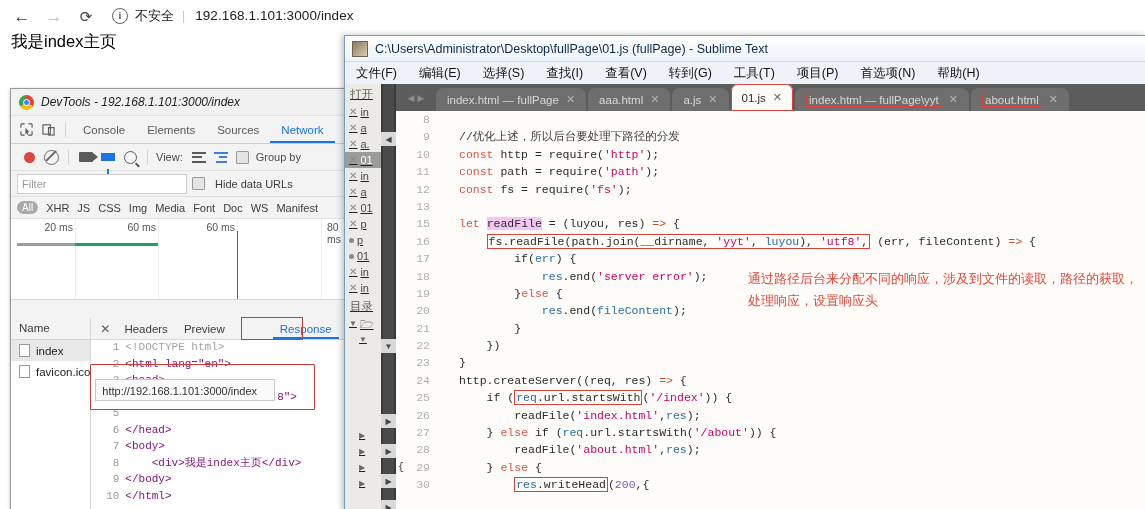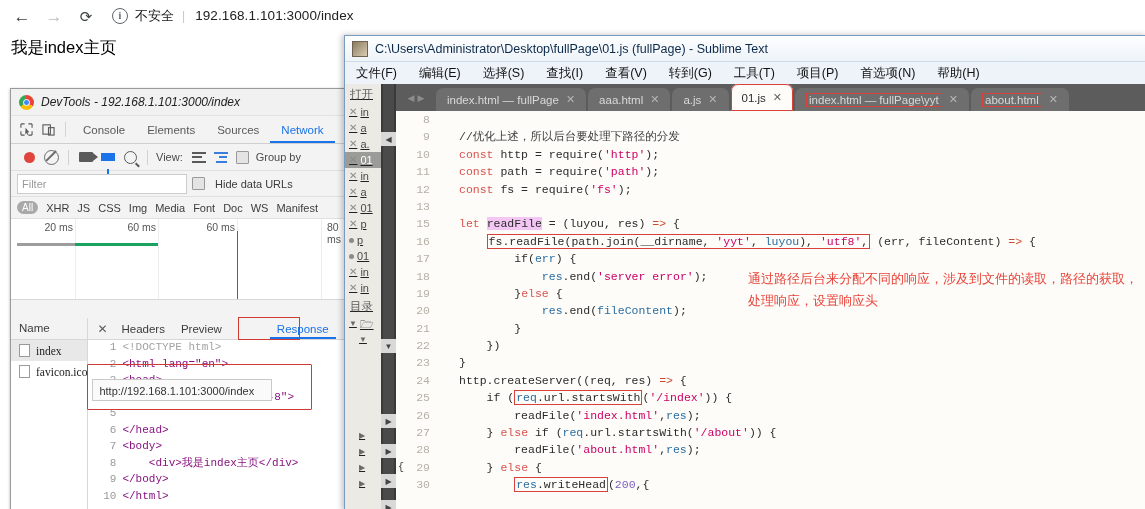--- a/index.html
+++ b/index.html
@@ -16,21 +16,21 @@
   .navbtn{position:absolute;top:4px;width:24px;height:24px;display:flex;align-items:center;justify-content:center;color:#5f6368;font-size:17px;line-height:1;}
   #back{left:10px;color:#3c4043;}
   #fwd{left:42px;color:#b8bcbf;}
   #reload{left:74px;color:#3c4043;font-size:15px;}
   #urlwrap{position:absolute;left:112px;top:3px;height:25px;display:flex;align-items:center;color:#202124;}
   #infoicon{width:14px;height:14px;border:1.3px solid #5f6368;border-radius:50%;display:flex;align-items:center;justify-content:center;font-size:10px;font-weight:bold;color:#5f6368;font-family:"Liberation Serif",serif;}
   #notsecure{margin-left:7px;font-size:13px;color:#202124;}
   #urlsep{margin-left:8px;color:#c6c6c6;}
   #urltext{margin-left:10px;font-size:13.5px;color:#202124;letter-spacing:.1px;}
   #pagebody{position:absolute;left:0;top:31px;width:1145px;height:478px;background:#fff;}
-  #pagetext{position:absolute;left:11px;top:6px;font-size:16.5px;color:#000;}
+  #pagetext{position:absolute;left:11px;top:0;font-size:16.5px;color:#000;}
 
   
   #devtools{position:absolute;left:10px;top:88px;width:336px;height:421px;
     background:#f3f3f3;border:1px solid #9a9a9a;box-shadow:0 1px 3px rgba(0,0,0,.28);overflow:hidden;}
   #dt-title{height:26px;background:#f1f1f1;display:flex;align-items:center;padding-left:8px;border-bottom:1px solid #e2e2e2;}
   #dt-chrome-logo{width:15px;height:15px;border-radius:50%;
      background:conic-gradient(#ea4335 0 33%, #fbbc05 33% 66%, #34a853 66% 100%);
      position:relative;flex:0 0 auto;}
   #dt-chrome-logo:after{content:"";position:absolute;left:4px;top:4px;width:7px;height:7px;border-radius:50%;background:#4285f4;border:1px solid #fff;box-sizing:border-box;}
   #dt-title-text{margin-left:7px;font-size:12px;color:#222;font-style:italic;}
@@ -64,21 +64,21 @@
   .type-all{background:#a9a9a9;color:#fff;padding:1px 5px;border-radius:8px;font-size:10px;}
   #dt-timeline{height:80px;background:#fff;border-bottom:1px solid #d7d7d7;position:relative;}
   .tick{position:absolute;top:0;width:1px;height:80px;background:#ededed;}
   .tick-lbl{position:absolute;top:2px;font-size:10.5px;color:#555;transform:translateX(-100%);}
   #bar-grey{position:absolute;left:6px;top:24px;width:58px;height:3px;background:#9d9d9d;}
   #bar-green{position:absolute;left:64px;top:24px;width:83px;height:3px;background:#1aa260;}
   #redline{position:absolute;left:226px;top:12px;width:1px;height:68px;background:#c0392b;}
   #dt-split{position:absolute;left:0;top:229px;width:336px;height:192px;display:flex;}
   #dt-names{width:113px;border-right:1px solid #d7d7d7;background:#fff;}
   .nm-head{height:21px;line-height:21px;padding-left:8px;font-size:11.5px;color:#3c3c3c;background:#f3f3f3;border-bottom:1px solid #d7d7d7;}
-  .nm-row{height:21px;display:flex;align-items:center;padding-left:8px;font-size:11.5px;color:#222;gap:6px;font-family:Liberation Serif, serif;}
+  .nm-row{height:21px;display:flex;align-items:center;padding-left:8px;font-size:11.5px;color:#222;gap:6px;}
   .nm-row.sel{background:#e8e8e8;}
   .docico{width:9px;height:11px;border:1px solid #9a9a9a;background:#fff;}
   #dt-detail{flex:1;background:#fff;position:relative;}
   #det-tabs{height:21px;background:#f3f3f3;border-bottom:1px solid #d7d7d7;display:flex;align-items:center;gap:2px;padding-left:4px;position:relative;}
   .det-x{font-size:12px;color:#5a5a5a;padding:0 5px;}
   .det-tab{font-size:11.5px;color:#3c3c3c;padding:0 7px;line-height:20px;}
   .det-tab.active{color:#1a73e8;box-shadow:inset 0 -2px 0 #1a73e8;margin-left:39px;}
   #resp-outline{position:absolute;left:150px;top:-1px;width:62px;height:23px;border:1.4px solid #cf3b34;box-sizing:border-box;}
   #code-pane{position:absolute;left:0;top:21px;width:100%;height:171px;font-family:"Liberation Mono",monospace;font-size:11px;}
   .cl{display:flex;height:16.5px;line-height:16.5px;white-space:pre;}

